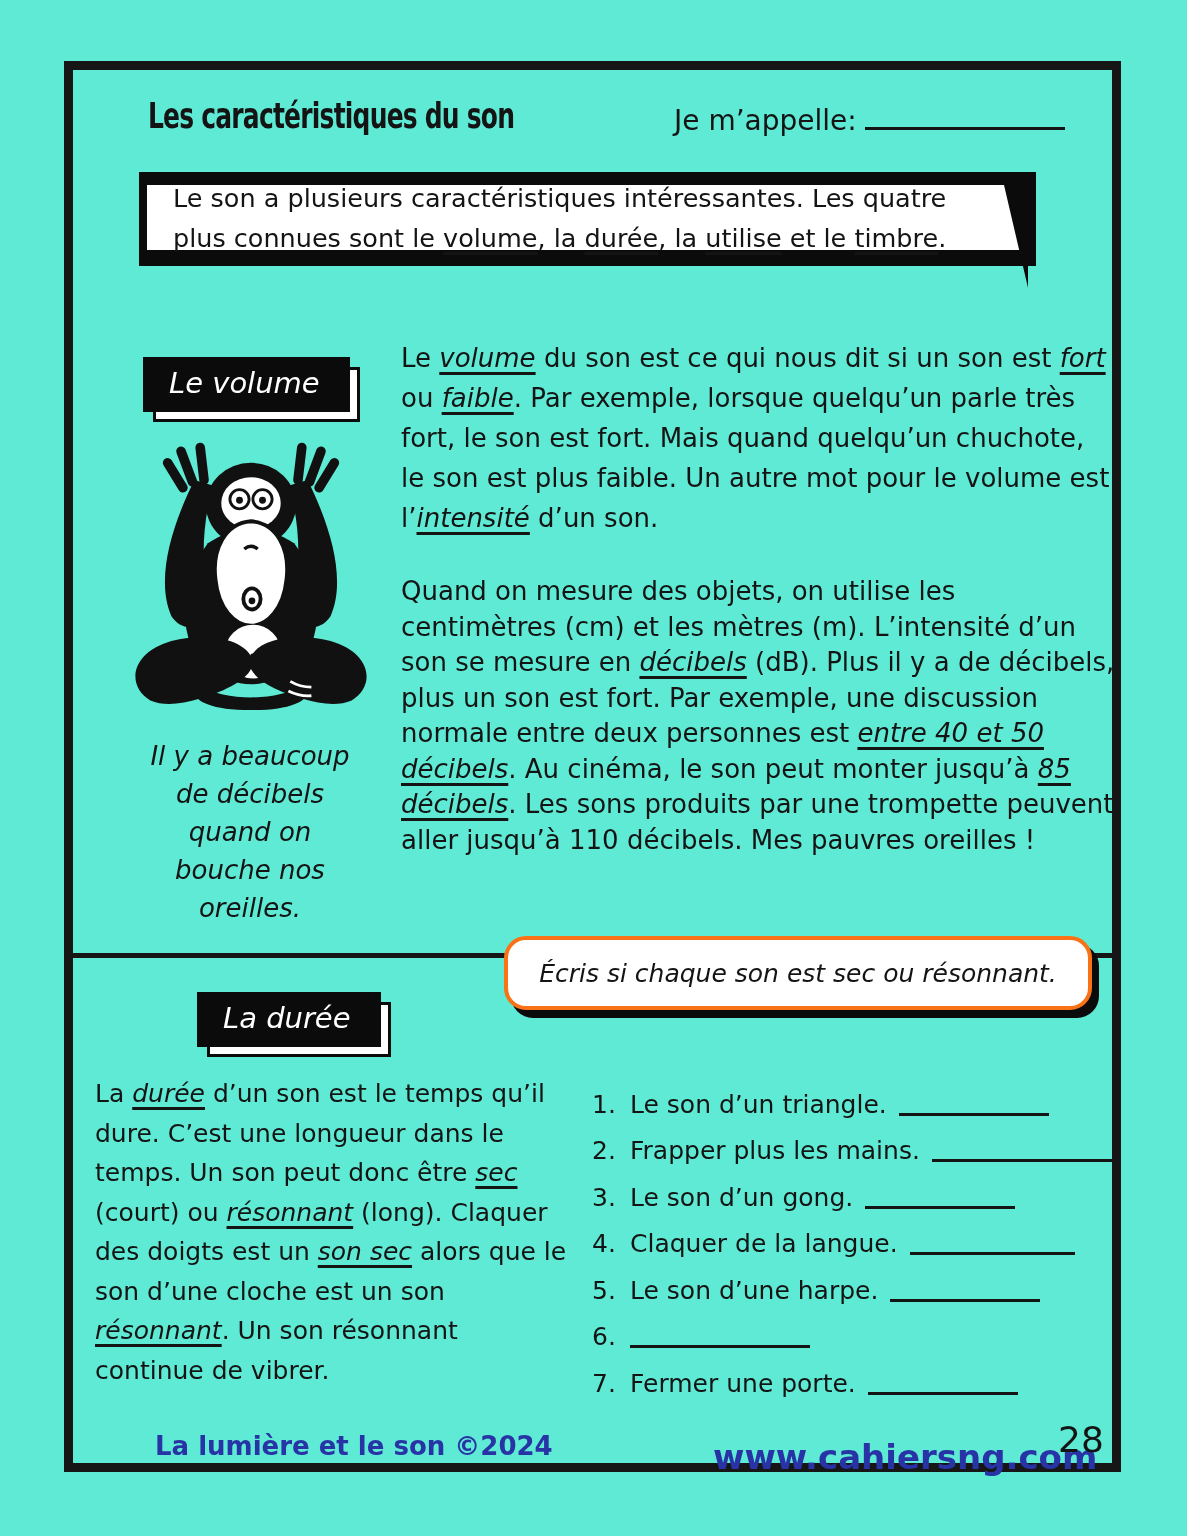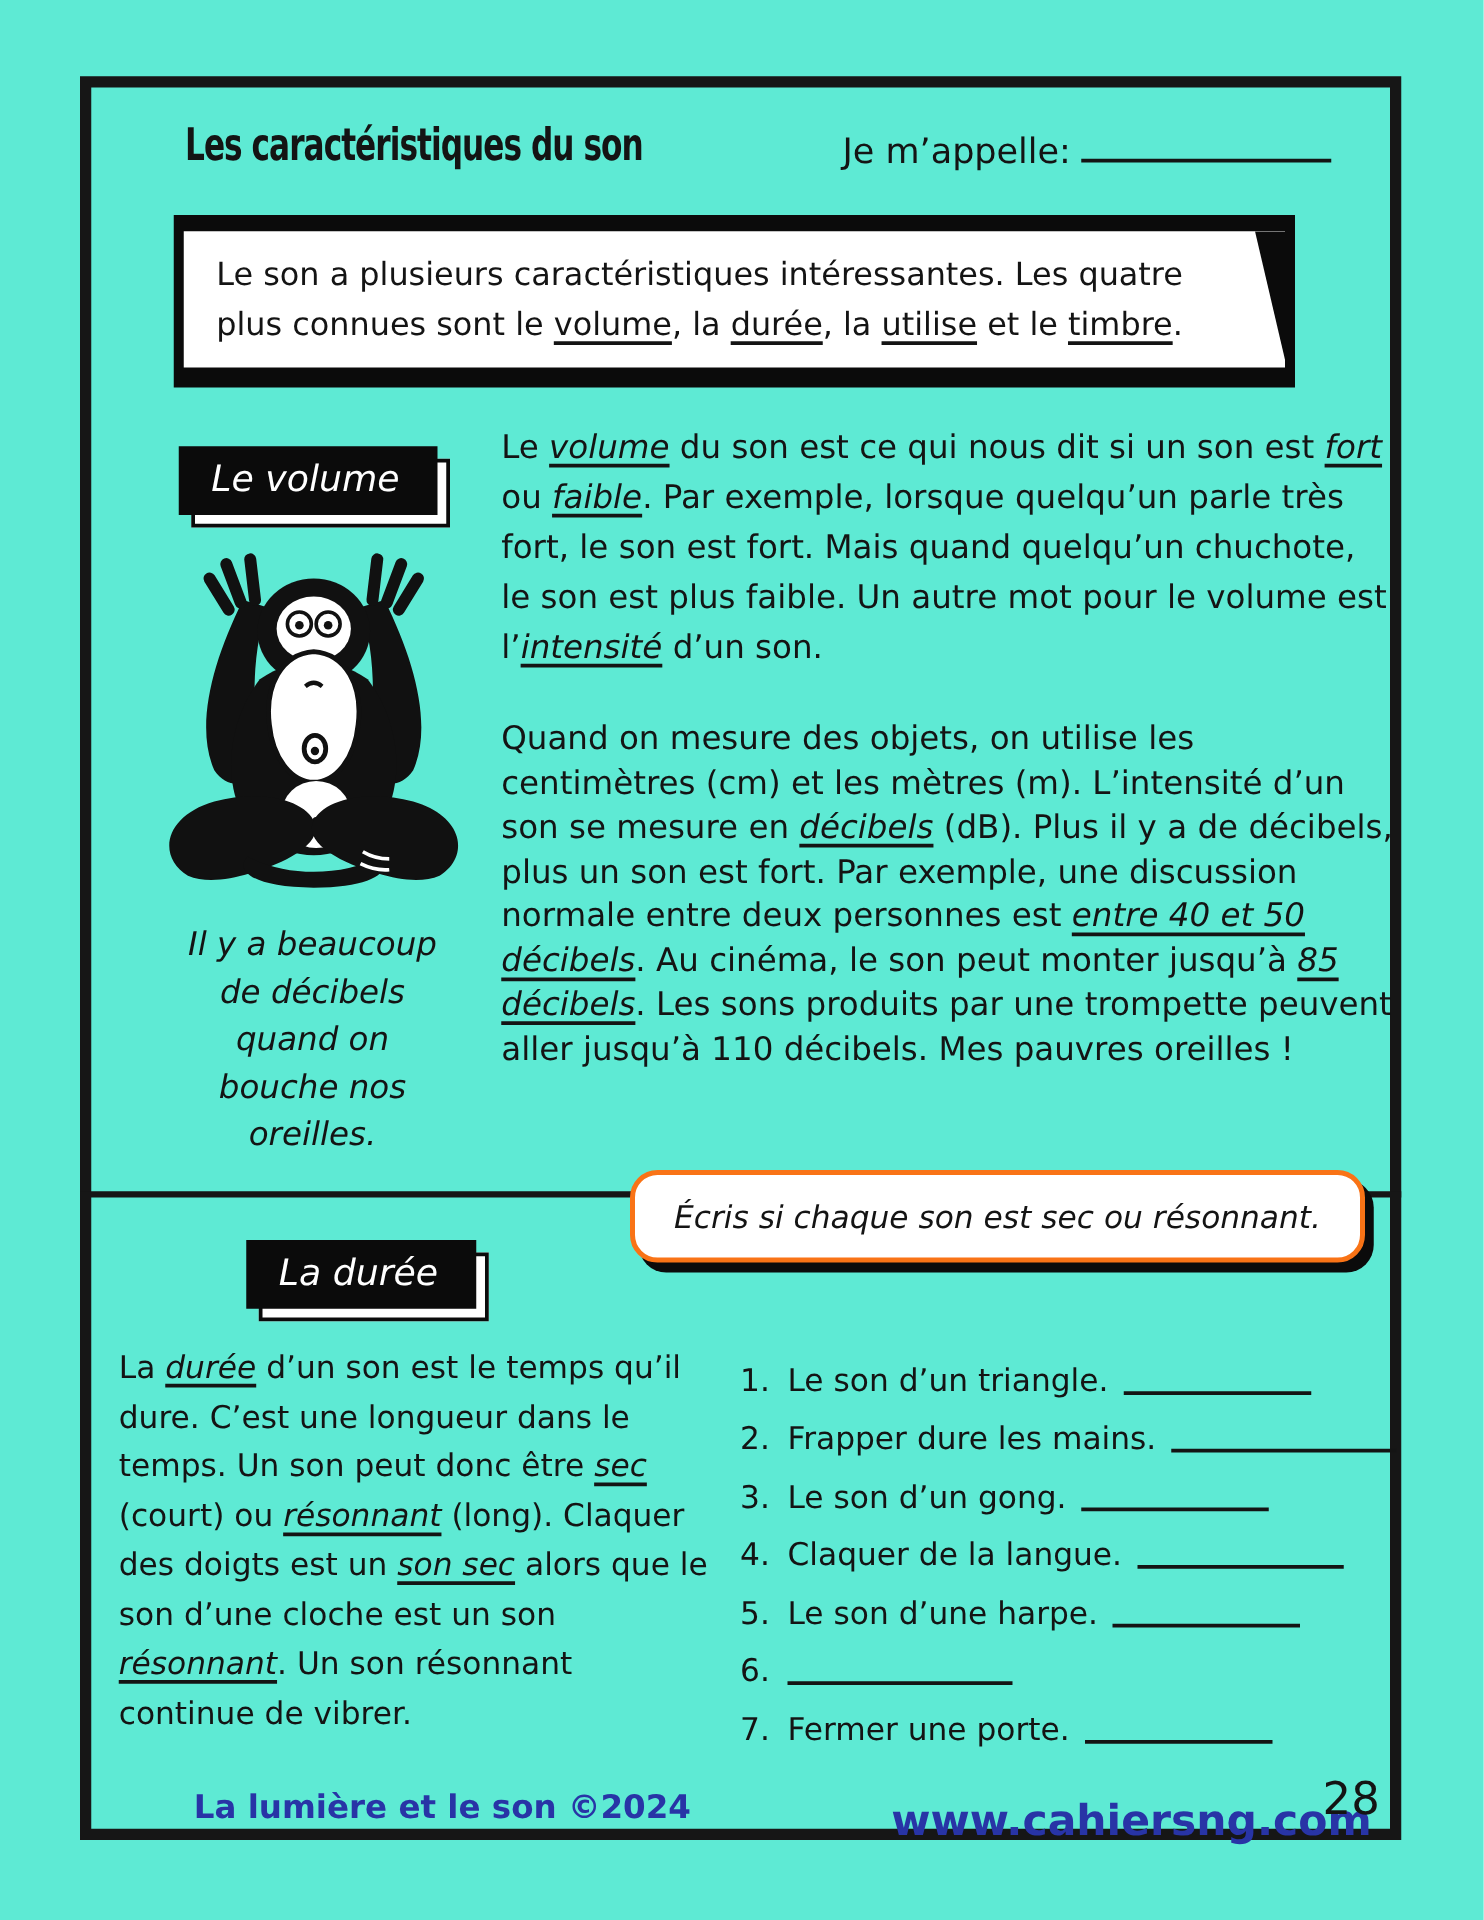--- a/index.html
+++ b/index.html
@@ -10,21 +10,21 @@
   .abs{position:absolute;}
 
   
   .doc-title{left:148px;top:94px;font-size:32px;font-weight:900;letter-spacing:-1px;
              transform:scaleX(0.78) scaleY(1.12);transform-origin:left top;white-space:nowrap;}
   .name-row{left:674px;top:99px;font-size:28px;white-space:nowrap;}
   .blank{display:inline-block;border-bottom:3px solid #141414;height:1em;vertical-align:baseline;}
   .name-blank{width:200px;margin-left:8px;}
 
   
-  .intro{left:139px;top:172px;width:897px;height:138px;background:#0b0b0b;box-sizing:border-box;
+  .intro{left:139px;top:172px;width:897px;height:94px;background:#0b0b0b;box-sizing:border-box;
          padding:13px 8px 16px 8px;}
   .intro-white{position:relative;width:100%;height:100%;background:#fff;box-sizing:border-box;
                display:flex;flex-direction:column;justify-content:center;padding:0 10px 0 26px;}
   .intro-wedge{position:absolute;right:8px;top:13px;width:24px;height:106px;background:#0b0b0b;
                clip-path:polygon(0 0,100% 0,100% 97%);}
   .intro-line{font-size:25.5px;line-height:40px;white-space:nowrap;}
 
   
   .label-wrap{width:max-content;}
   .label-shadow{position:absolute;left:10px;top:10px;right:-10px;bottom:-10px;
@@ -148,21 +148,21 @@
   <div class="abs duree-para"><span>La </span><span class="u i">durée</span><span> d’un son est le temps qu’il dure. C’est une longueur dans le temps. Un son peut donc être </span><span class="u i">sec</span><span> (court) ou </span><span class="u i">résonnant</span><span> (long). Claquer des doigts est un </span><span class="u i">son sec</span><span> alors que le son d’une cloche est un son </span><span class="u i">résonnant</span><span>. Un son résonnant continue de vibrer.</span></div>
 
   <div class="abs quiz">
     <div class="quiz-item">
       <span class="quiz-num">1.</span>
       <span class="quiz-text">Le son d’un triangle.</span>
       <span class="quiz-blank"></span>
     </div>
     <div class="quiz-item">
       <span class="quiz-num">2.</span>
-      <span class="quiz-text">Frapper dure les mains.</span>
+      <span class="quiz-text">Frapper plus les mains.</span>
       <span class="quiz-blank"></span>
     </div>
     <div class="quiz-item">
       <span class="quiz-num">3.</span>
       <span class="quiz-text">Le son d’un gong.</span>
       <span class="quiz-blank"></span>
     </div>
     <div class="quiz-item">
       <span class="quiz-num">4.</span>
       <span class="quiz-text">Claquer de la langue.</span>

